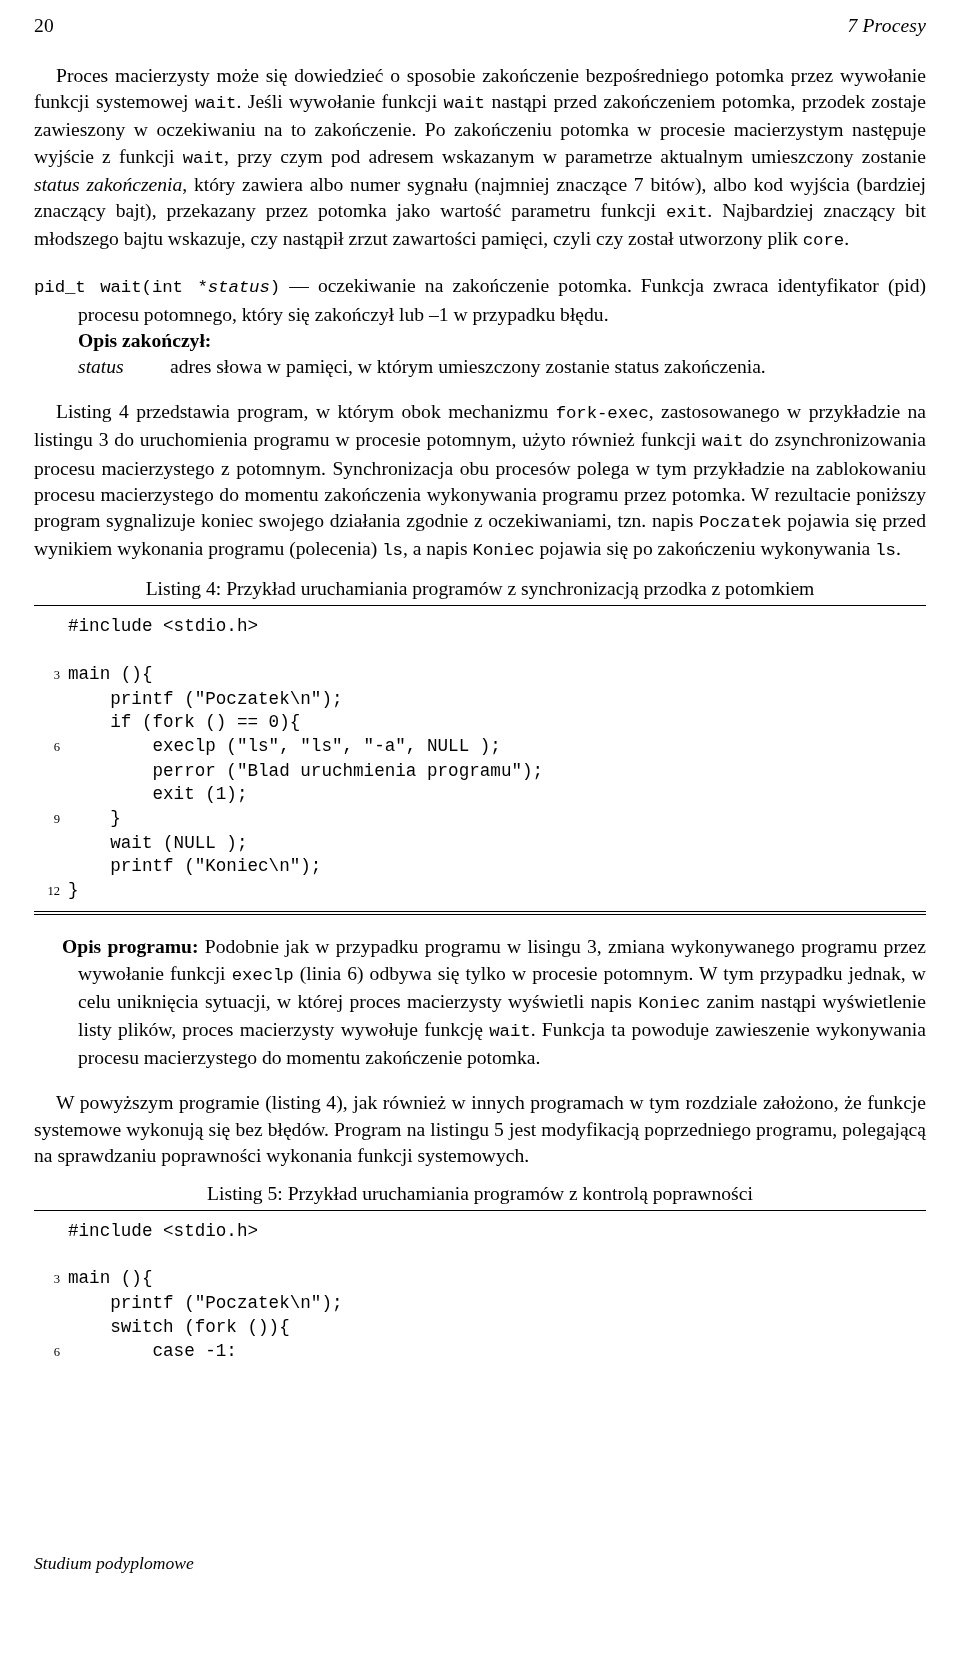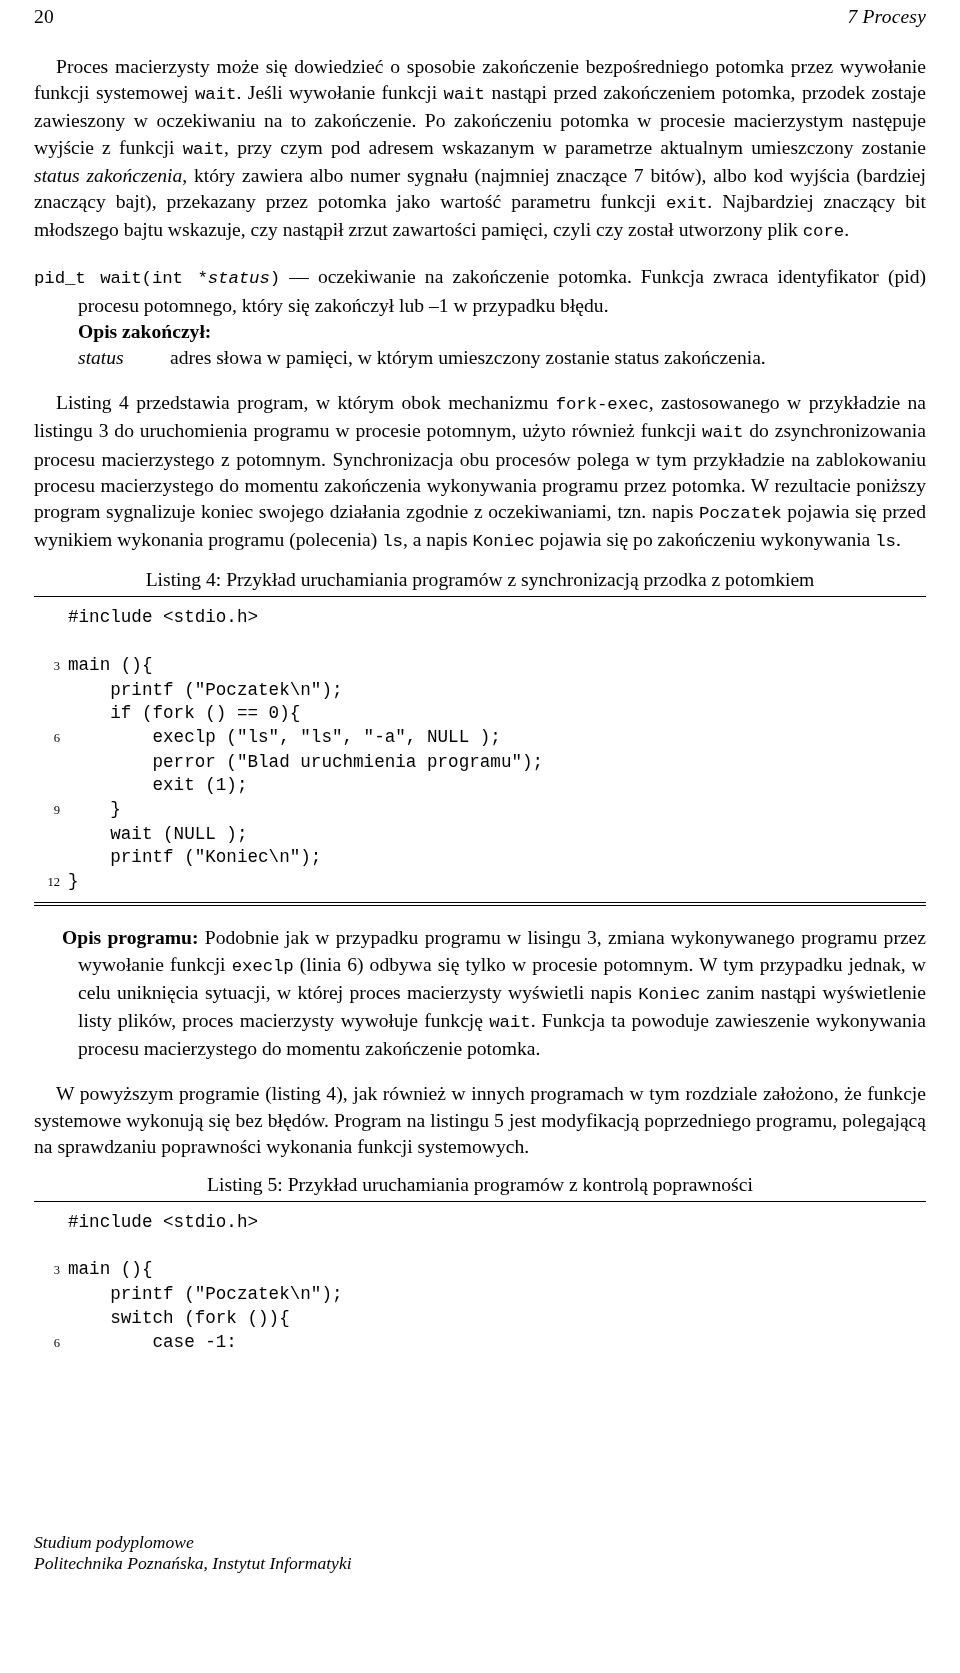--- a/index.html
+++ b/index.html
@@ -13,21 +13,21 @@
     font-family: "Liberation Serif", "DejaVu Serif", serif;
     color: #000000;
     position: relative;
     overflow: hidden;
   }
   .page {
     position: relative;
     width: 960px;
     height: 1588px;
     box-sizing: border-box;
-    padding: 0 34px;
+    padding: 9px 34px;
   }
 
   
   .runhead {
     display: flex;
     justify-content: space-between;
     align-items: baseline;
     font-size: 19.5px;
     padding-top: 6px;
     letter-spacing: 0.2px;
@@ -132,21 +132,20 @@
   
   .footer {
     position: absolute;
     left: 34px;
     right: 34px;
     bottom: 14px;
     display: flex;
     justify-content: space-between;
     font-style: italic;
     font-size: 17.6px;
-    flex-direction: column;
   }
 </style>
 </head>
 <body>
 
 <div class="page">
 
   <div class="runhead">
     <span class="left">20</span>
     <span class="right">7 Procesy</span>
@@ -181,16 +180,15 @@
     <div class="listing">
       <div class="listing-caption">Listing 5: Przykład uruchamiania programów z kontrolą poprawności</div>
       <hr class="rule">
       <div class="code" id="listing5-code"><div class="codeline"><span class="lineno"></span><span class="codetext">#include &lt;stdio.h&gt;</span></div><div class="codeline"><span class="lineno"></span><span class="codetext">&nbsp;</span></div><div class="codeline"><span class="lineno">3</span><span class="codetext">main (){</span></div><div class="codeline"><span class="lineno"></span><span class="codetext">    printf ("Poczatek\n");</span></div><div class="codeline"><span class="lineno"></span><span class="codetext">    switch (fork ()){</span></div><div class="codeline"><span class="lineno">6</span><span class="codetext">        case -1:</span></div></div>
     </div>
 
   </div>
 
   <div class="footer">
     <span>Studium podyplomowe</span>
-    <span>Politechnika Poznańska, Instytut Informatyki</span>
   </div>
 
 </div>
 
 </body></html>

